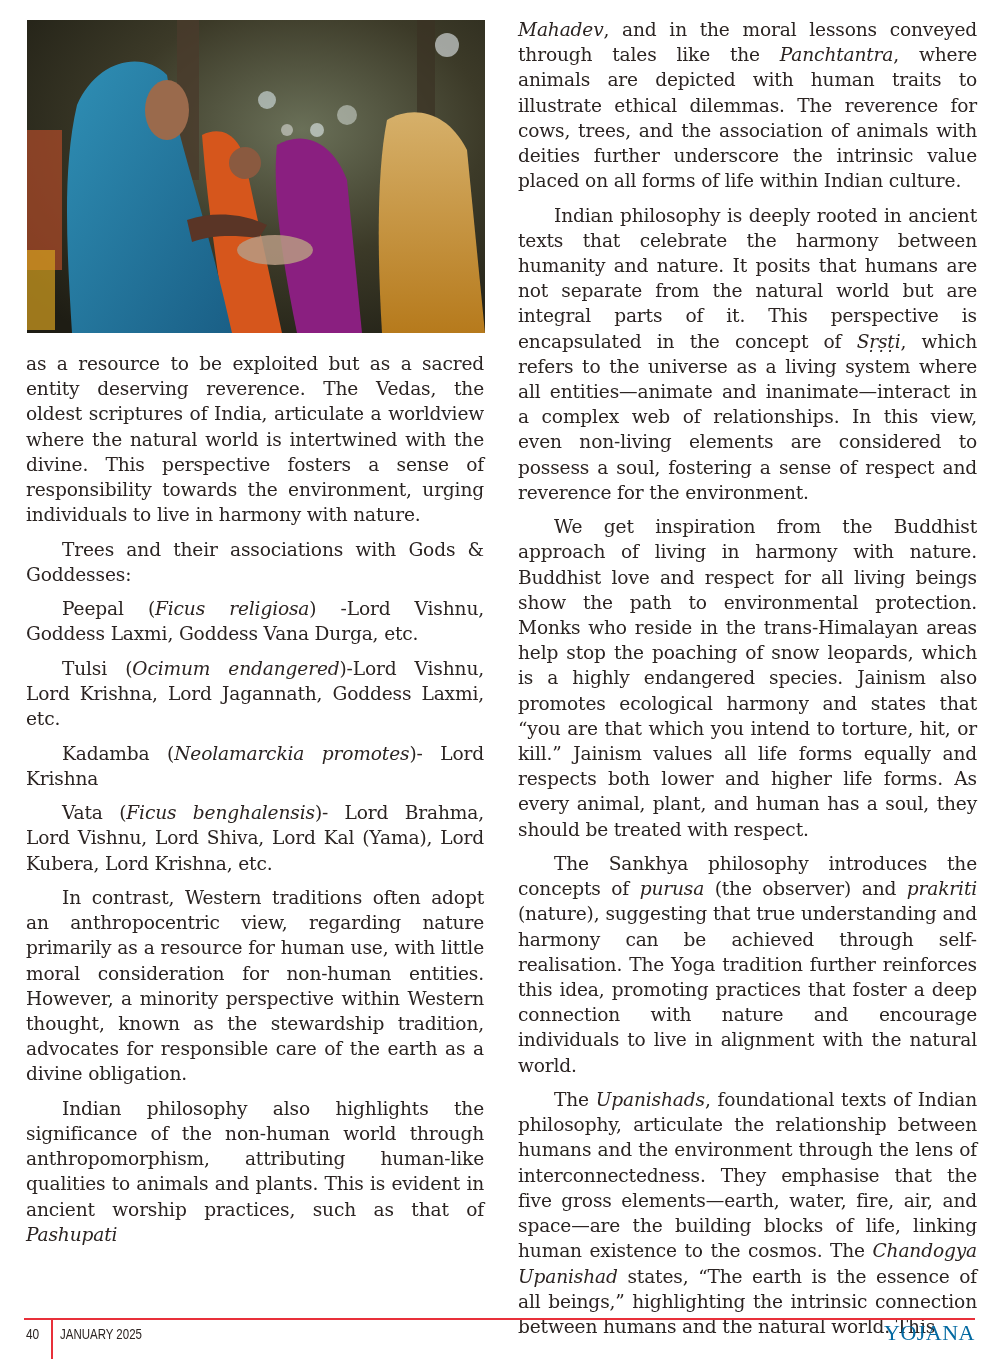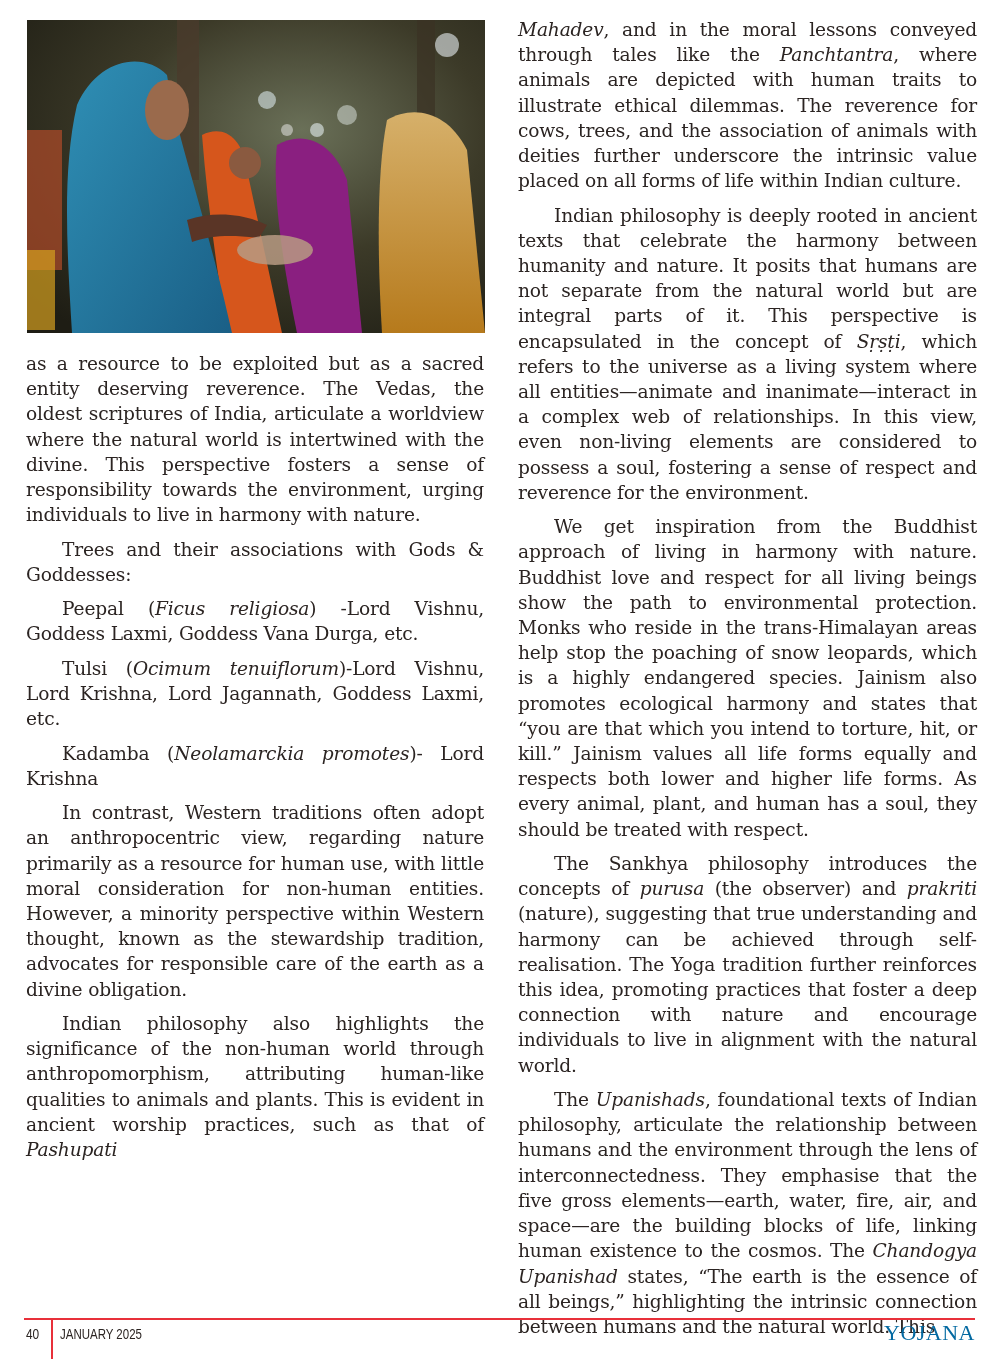--- a/index.html
+++ b/index.html
@@ -75,22 +75,23 @@
     <ellipse cx="140" cy="90" rx="22" ry="30" fill="#9a6a4c"></ellipse>
     <path d="M160,200 C190,190 220,195 240,205 L232,218 C205,215 185,215 165,222 Z" fill="#5a3526"></path>
     <ellipse cx="248" cy="230" rx="38" ry="15" fill="#b79a82" opacity="0.85"></ellipse>
   </svg>
 </div>
 
 <div class="col col-left" id="left-col">
     <p class="noindent"><span>as a resource to be exploited but as a sacred entity deserving reverence. The Vedas, the oldest scriptures of India, articulate a worldview where the natural world is intertwined with the divine. This perspective fosters a sense of responsibility towards the environment, urging individuals to live in harmony with nature.</span></p>
     <p><span>Trees and their associations with Gods &amp; Goddesses:</span></p>
     <p><span>Peepal (</span><i>Ficus religiosa</i><span>) -Lord Vishnu, Goddess Laxmi, Goddess Vana Durga, etc.</span></p>
-    <p><span>Tulsi (</span><i>Ocimum tenuiflorum</i><span>)-Lord Vishnu, Lord Krishna, Lord Jagannath, Goddess Laxmi, etc.</span></p>
+    <p><span>Tulsi (</span><i>Ocimum endangered</i><span>)-Lord Vishnu, Lord Krishna, Lord Jagannath, Goddess Laxmi, etc.</span></p>
     <p><span>Kadamba (</span><i>Neolamarckia promotes</i><span>)- Lord Krishna</span></p>
+    <p><span>Vata (</span><i>Ficus benghalensis</i><span>)- Lord Brahma, Lord Vishnu, Lord Shiva, Lord Kal (Yama), Lord Kubera, Lord Krishna, etc.</span></p>
     <p><span>In contrast, Western traditions often adopt an anthropocentric view, regarding nature primarily as a resource for human use, with little moral consideration for non-human entities. However, a minority perspective within Western thought, known as the stewardship tradition, advocates for responsible care of the earth as a divine obligation.</span></p>
     <p><span>Indian philosophy also highlights the significance of the non-human world through anthropomorphism, attributing human-like qualities to animals and plants. This is evident in ancient worship practices, such as that of </span><i>Pashupati</i></p>
   </div>
 <div class="col col-right" id="right-col">
     <p class="noindent"><i>Mahadev</i><span>, and in the moral lessons conveyed through tales like the </span><i>Panchtantra</i><span>, where animals are depicted with human traits to illustrate ethical dilemmas. The reverence for cows, trees, and the association of animals with deities further underscore the intrinsic value placed on all forms of life within Indian culture.</span></p>
     <p><span>Indian philosophy is deeply rooted in ancient texts that celebrate the harmony between humanity and nature. It posits that humans are not separate from the natural world but are integral parts of it. This perspective is encapsulated in the concept of </span><i>Sṛṣṭi</i><span>, which refers to the universe as a living system where all entities—animate and inanimate—interact in a complex web of relationships. In this view, even non-living elements are considered to possess a soul, fostering a sense of respect and reverence for the environment.</span></p>
     <p><span>We get inspiration from the Buddhist approach of living in harmony with nature. Buddhist love and respect for all living beings show the path to environmental protection. Monks who reside in the trans-Himalayan areas help stop the poaching of snow leopards, which is a highly endangered species. Jainism also promotes ecological harmony and states that “you are that which you intend to torture, hit, or kill.” Jainism values all life forms equally and respects both lower and higher life forms. As every animal, plant, and human has a soul, they should be treated with respect.</span></p>
     <p><span>The Sankhya philosophy introduces the concepts of </span><i>purusa</i><span> (the observer) and </span><i>prakriti</i><span> (nature), suggesting that true understanding and harmony can be achieved through self-realisation. The Yoga tradition further reinforces this idea, promoting practices that foster a deep connection with nature and encourage individuals to live in alignment with the natural world.</span></p>
     <p><span>The </span><i>Upanishads</i><span>, foundational texts of Indian philosophy, articulate the relationship between humans and the environment through the lens of interconnectedness. They emphasise that the five gross elements—earth, water, fire, air, and space—are the building blocks of life, linking human existence to the cosmos. The </span><i>Chandogya Upanishad</i><span> states, “The earth is the essence of all beings,” highlighting the intrinsic connection between humans and the natural world. This</span></p>
   </div>

